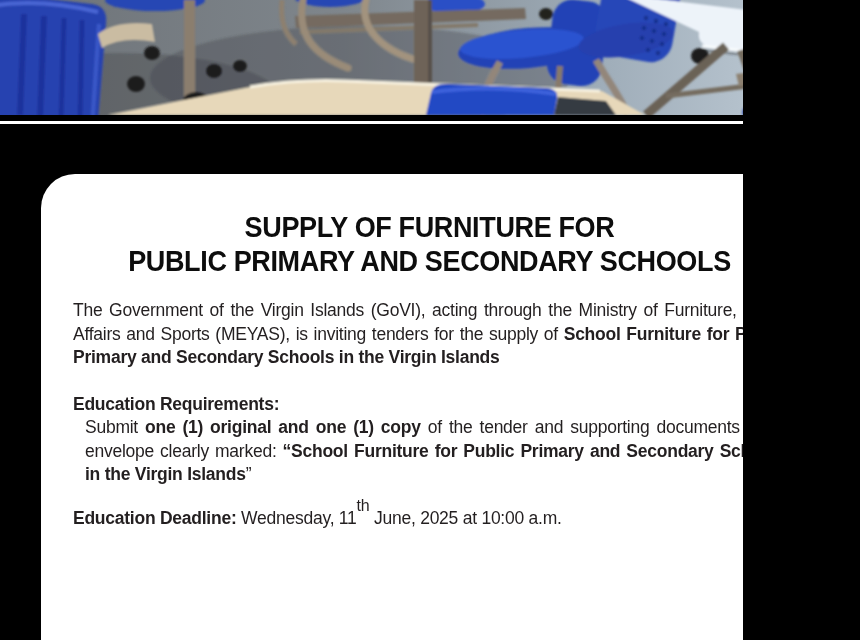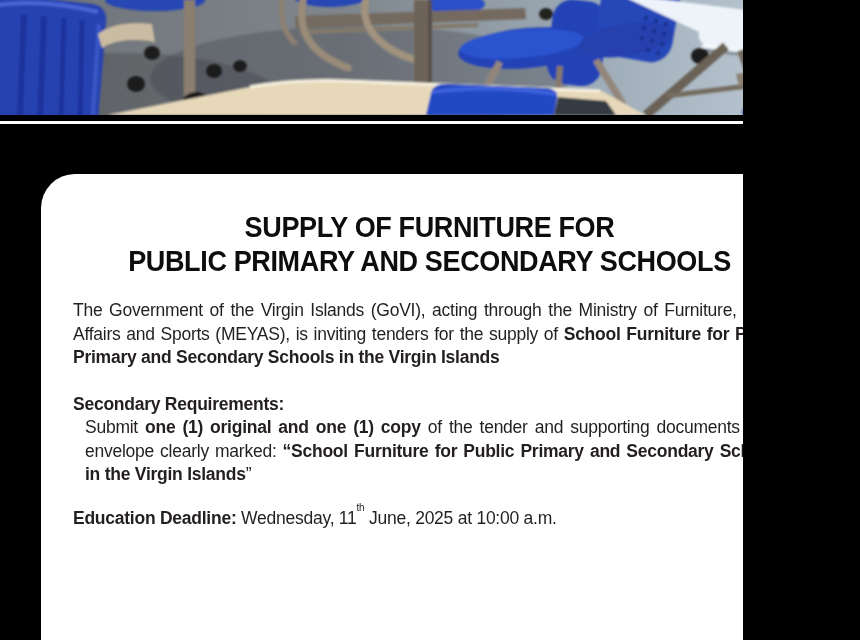--- a/index.html
+++ b/index.html
@@ -11,21 +11,21 @@
         border-radius:34px;box-sizing:border-box;padding:36px 30px 0 32px;overflow:hidden;}
   .title{text-align:center;color:#0d0d0d;font-weight:700;font-size:30px;line-height:34px;
          letter-spacing:-0.4px;margin-bottom:21px;}
   .title-line{white-space:nowrap;transform:scaleX(0.9);transform-origin:50% 50%;}
   .para{font-size:17.5px;line-height:23.5px;color:#231f20;text-align:justify;
         letter-spacing:-0.25px;margin:0 0 23px 0;}
   .para.tight{margin-bottom:0;}
   .para.gap-sm{margin-bottom:19px;}
   .para.gap-md{margin-bottom:20px;margin-left:12px;}
   .b{font-weight:700;}
-  sup{font-size:10px;line-height:0;position:relative;top:-6px;margin-top:8px;}
+  sup{font-size:16px;line-height:0;position:relative;top:-6px;margin-top:8px;}
 </style>
 </head>
 <body>
 
 <div class="page">
 
   <svg class="hero" width="860" height="115" viewBox="0 0 860 115" preserveAspectRatio="none">
     <defs>
       <linearGradient id="floorG" x1="0%" y1="0%" x2="100%" y2="0%">
         <stop offset="0%" stop-color="#6d7277"></stop>
@@ -140,19 +140,19 @@
 
   <div class="card">
     <div class="title">
       <div class="title-line">SUPPLY OF FURNITURE FOR</div>
       <div class="title-line">PUBLIC PRIMARY AND SECONDARY SCHOOLS</div>
     </div>
 
     <p class="para"><span>The Government of the Virgin Islands (GoVI), acting through the Ministry of Furniture, Youth Affairs and Sports (MEYAS), is inviting tenders for the supply of </span><span class="b">School Furniture for Public Primary and Secondary Schools in the Virgin Islands</span></p>
 
 
-    <p class="para tight"><span class="b">Secondary Requirements:</span></p>
+    <p class="para tight"><span class="b">Education Requirements:</span></p>
 
     <p class="para gap-md"><span>Submit </span><span class="b">one (1) original and one (1) copy</span><span> of the tender and supporting documents in an envelope clearly marked: </span><span class="b">“School Furniture for Public Primary and Secondary Schools in the Virgin Islands</span><span>”</span></p>
 
     <p class="para"><span class="b">Education Deadline:</span><span> Wednesday, 11</span><sup>th</sup><span> June, 2025 at 10:00 a.m.</span></p>
   </div>
 </div>
 
 </body></html>

